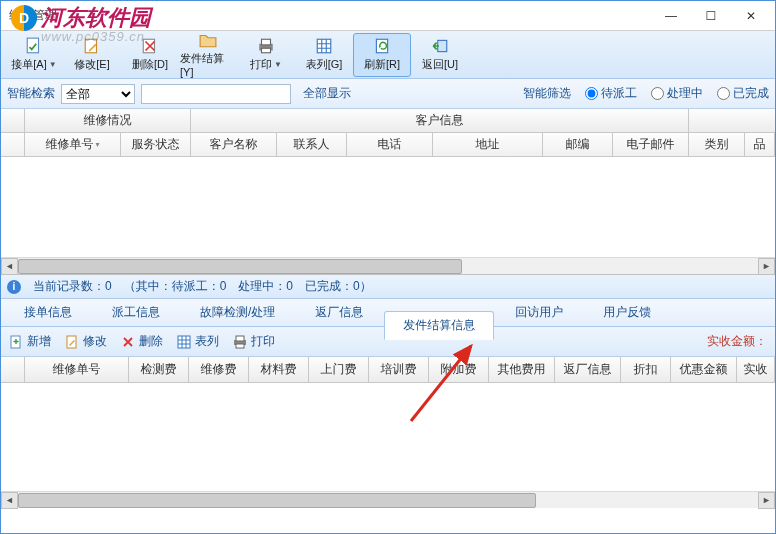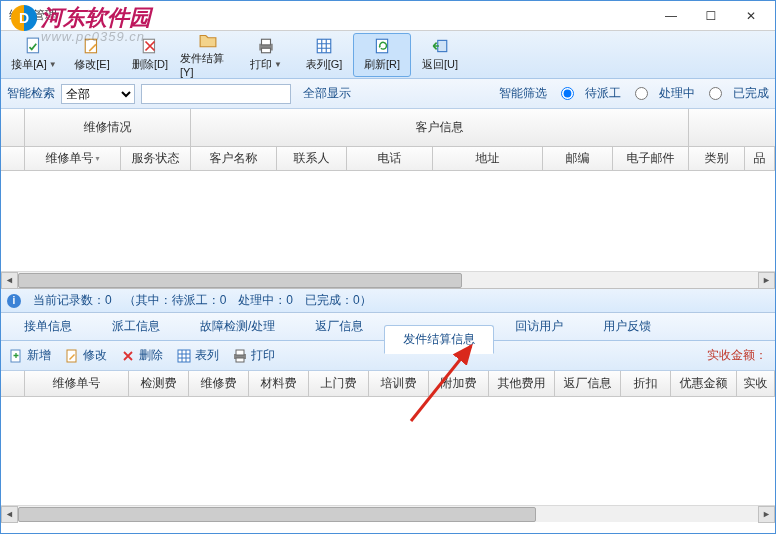--- a/index.html
+++ b/index.html
@@ -21,25 +21,25 @@
 .tbtn .lbl { font-size: 11px; color: #222; }
 .tbtn .caret { font-size: 8px; color: #555; margin-left: 2px; }
 .tbtn .row { display: flex; align-items: center; }
 
 .filterbar { height: 30px; background: linear-gradient(#f2f7fd,#e3eefb); display: flex; align-items: center; padding: 0 6px; border-bottom: 1px solid #b9cfe8; gap: 6px; }
 .filterbar label { color: #1a4f8a; }
 .filterbar select { height: 20px; width: 74px; border: 1px solid #a8bdd6; background: #fff; }
 .filterbar input.search { height: 20px; width: 150px; border: 1px solid #a8bdd6; background: #fff; padding: 0 4px; }
 .filterbar .showall { margin-left: 6px; color: #1a4f8a; }
 .filterbar .spacer { flex: 1; }
-.filterbar .radiolbl { display: flex; align-items: center; gap: 11px; margin-left: 8px; }
+.filterbar .radiolbl { display: flex; align-items: center; gap: 3px; margin-left: 8px; }
 
 .grid-wrap { border-bottom: 1px solid #c0c0c0; }
 .grid-head { display: flex; background: linear-gradient(#fdfdfd,#ececec); border-bottom: 1px solid #c8c8c8; }
-.grid-head .gh { border-right: 1px solid #c8c8c8; text-align: center; padding: 10px 0; color: #333; }
+.grid-head .gh { border-right: 1px solid #c8c8c8; text-align: center; padding: 3px 0; color: #333; }
 .grid-head2 { display: flex; background: linear-gradient(#fdfdfd,#f0f0f0); border-bottom: 1px solid #c8c8c8; }
 .grid-head2 .gh2 { border-right: 1px solid #c8c8c8; text-align: center; padding: 3px 0; color: #333; display: flex; align-items: center; justify-content: center; gap: 2px; }
 .grid-head2 .gh2 .sort { font-size: 8px; color: #888; }
 .grid-body { height: 100px; background: #fff; }
 
 .hscroll { height: 17px; background: #f0f0f0; display: flex; align-items: center; border-top: 1px solid #dadada; }
 .hscroll .arrow { width: 17px; height: 17px; background: #e6e6e6; border: 1px solid #c0c0c0; display: flex; align-items: center; justify-content: center; font-size: 9px; color: #555; }
 .hscroll .track { flex: 1; height: 17px; position: relative; }
 .hscroll .thumb { position: absolute; left: 0; width: 60%; height: 15px; top: 1px; background: #cdcdcd; border: 1px solid #a8a8a8; border-radius: 2px; }
 

